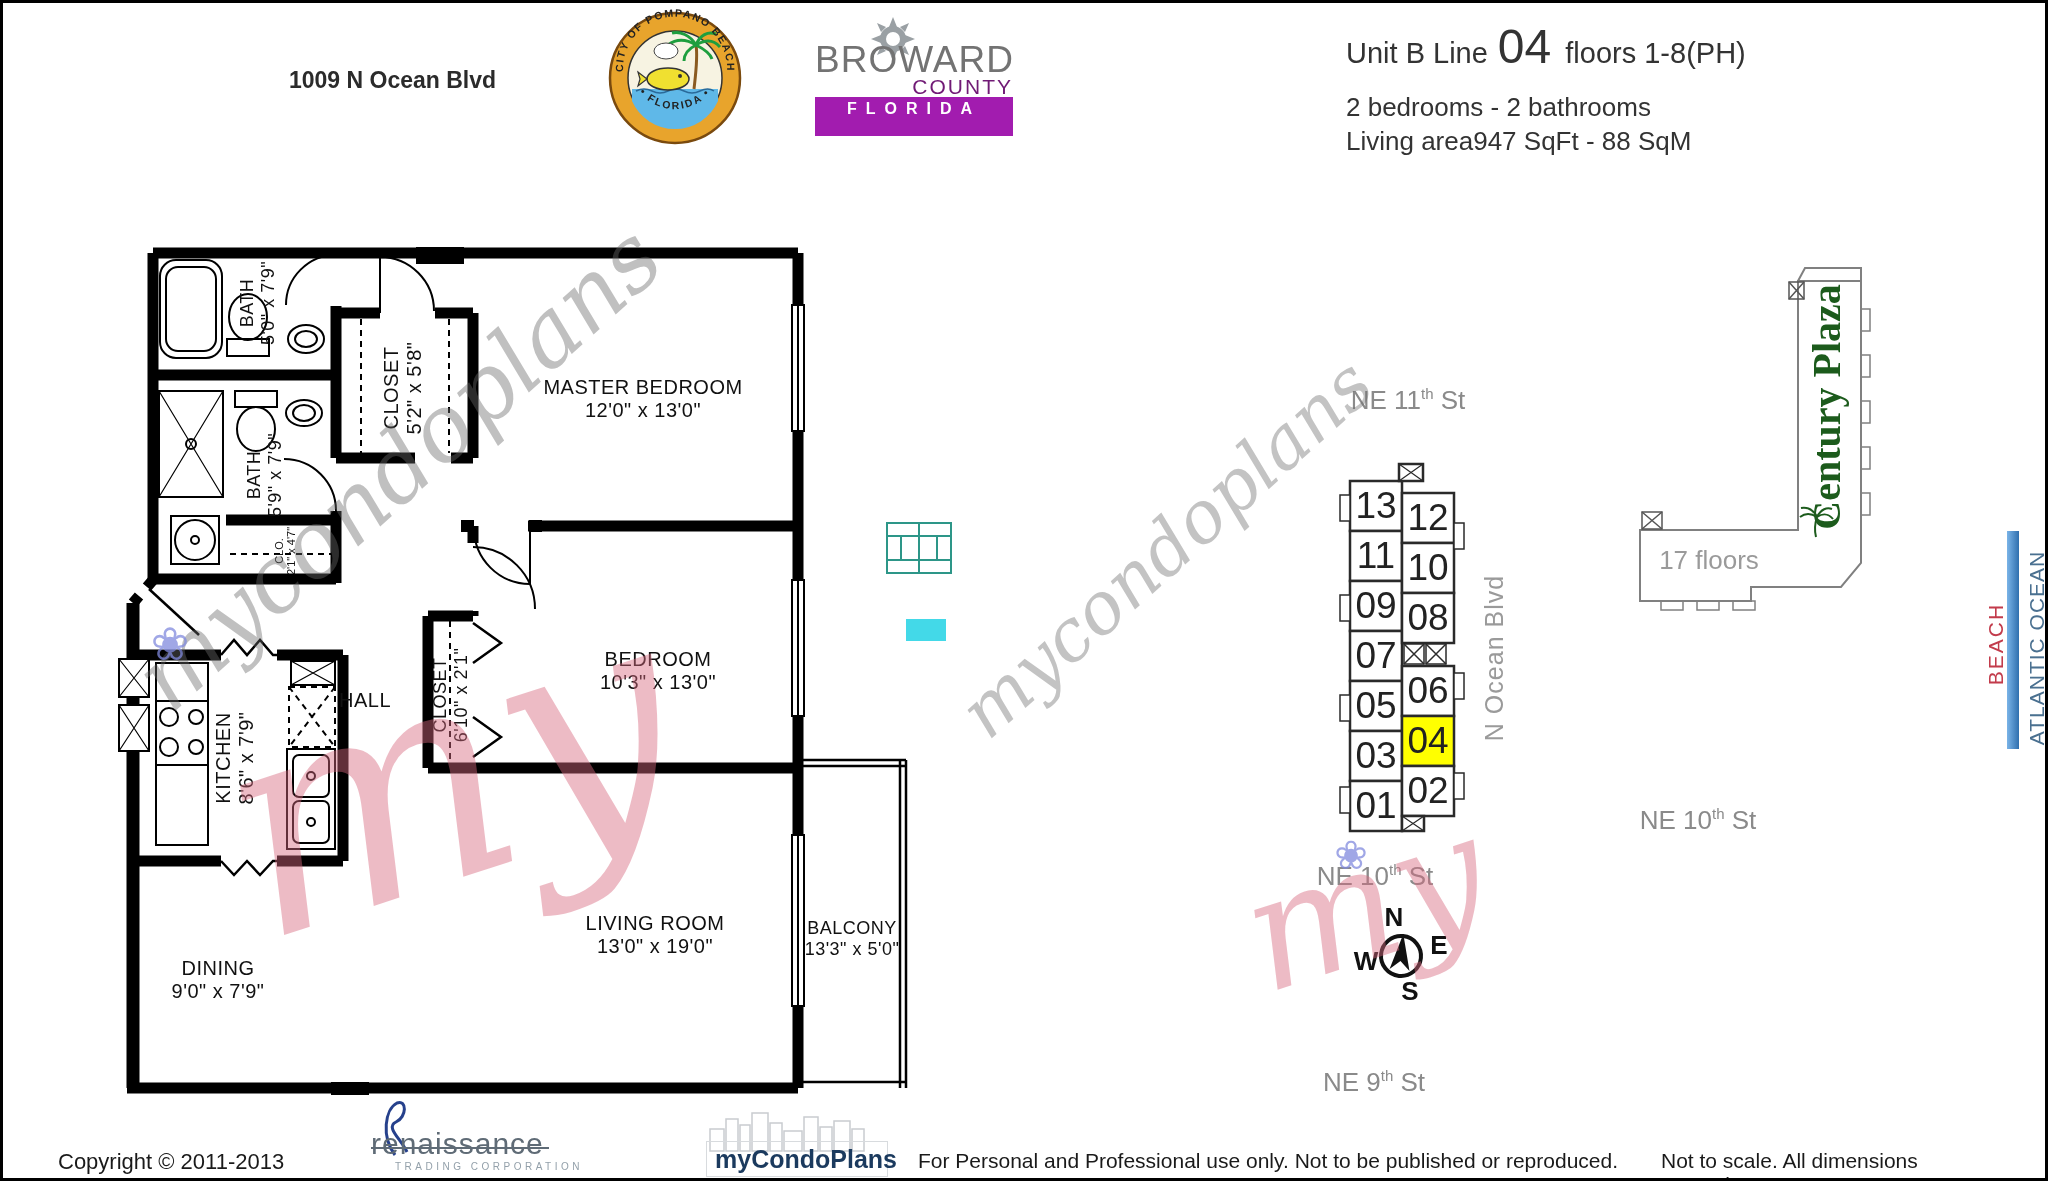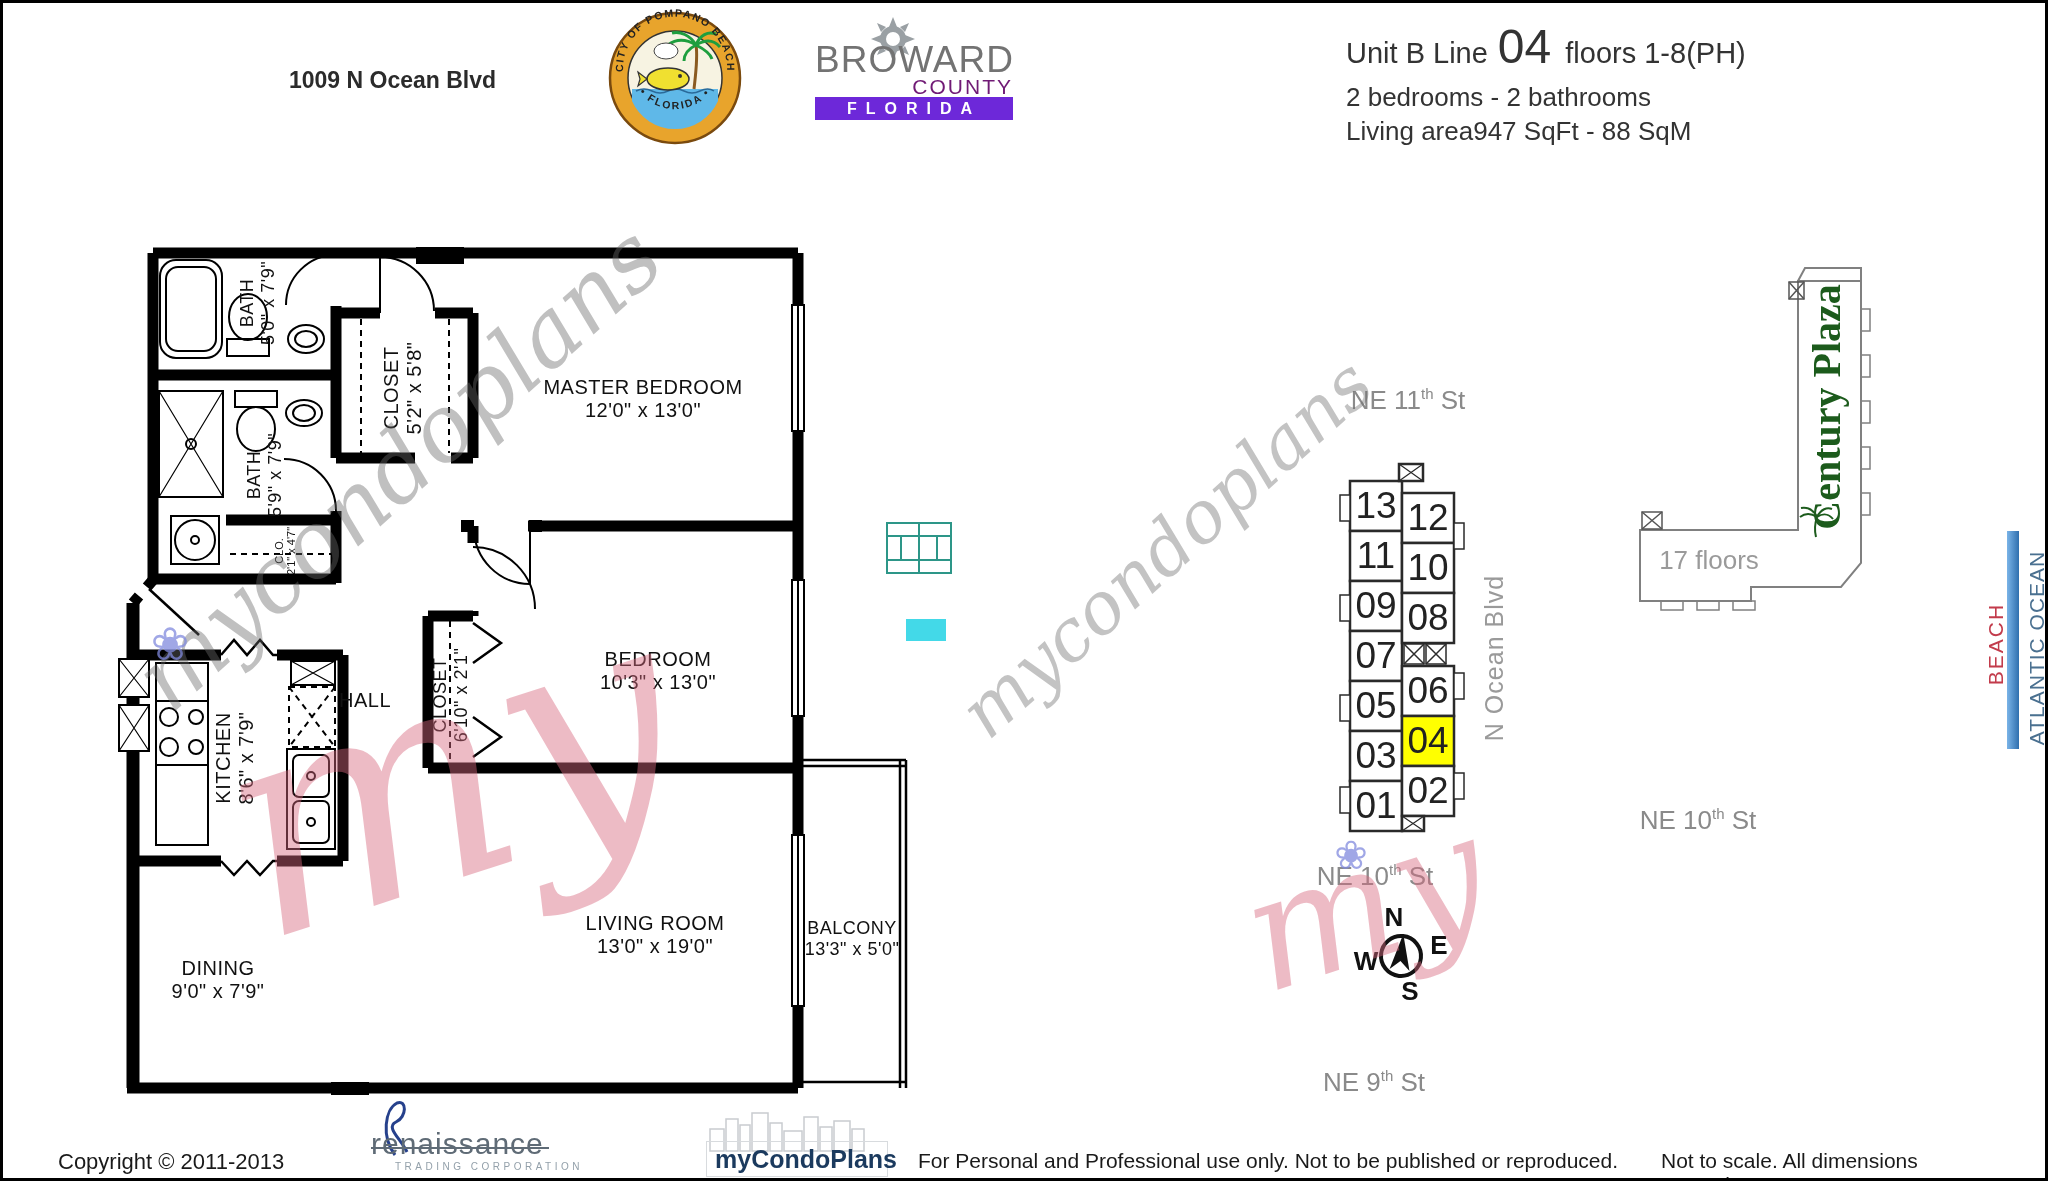--- a/index.html
+++ b/index.html
@@ -9,29 +9,29 @@
   .ctr{position:absolute;transform:translate(-50%,-50%);white-space:nowrap;}
   .ctr.rot{transform:translate(-50%,-50%) rotate(-90deg);}
 
   
   .title{left:88px;top:0px;font-family:"Liberation Serif",serif;font-style:italic;font-weight:bold;
          font-size:72px;color:#2b2b2b;letter-spacing:2px;}
   .address{left:286px;top:64px;font-size:23px;color:#2b2b2b;font-weight:bold;}
   .unit-info{left:1343px;top:16px;}
   .unit-line1{display:flex;align-items:baseline;font-size:29px;color:#333;}
   .unit-num{font-size:48px;margin:0 14px 0 10px;color:#333;}
-  .unit-line2{font-size:26px;color:#333;margin-top:8px;}
+  .unit-line2{font-size:26px;color:#333;margin-top:18px;}
   .unit-line3{font-size:26px;color:#333;margin-top:3px;display:flex;}
   .unit-line3 .val{}
 
   
   .broward{left:812px;top:22px;width:200px;height:96px;}
   .brow-name{position:absolute;left:0;top:14px;font-size:37px;font-weight:normal;color:#737373;letter-spacing:1px;}
   .brow-county{position:absolute;right:2px;top:50px;font-size:21px;color:#701a75;letter-spacing:2px;}
-  .brow-bar{position:absolute;left:0;top:72px;width:198px;height:23px;background:#6d28d9;
+  .brow-bar{position:absolute;left:0;top:72px;width:198px;height:39px;background:#a21caf;
             color:#fff;font-size:16px;font-weight:bold;letter-spacing:9px;text-align:center;line-height:23px;}
   .brow-sun{position:absolute;left:56px;top:-8px;}
 
   
   .rlabel{position:absolute;transform:translate(-50%,-50%);display:flex;flex-direction:column;
           align-items:center;font-size:20px;line-height:23px;color:#111;white-space:nowrap;letter-spacing:.5px;}
   .rlabel.rot{transform:translate(-50%,-50%) rotate(-90deg);}
   .rlabel.small{font-size:11px;line-height:12px;letter-spacing:0;}
   .rlabel.tight{font-size:18px;line-height:21px;}
 

